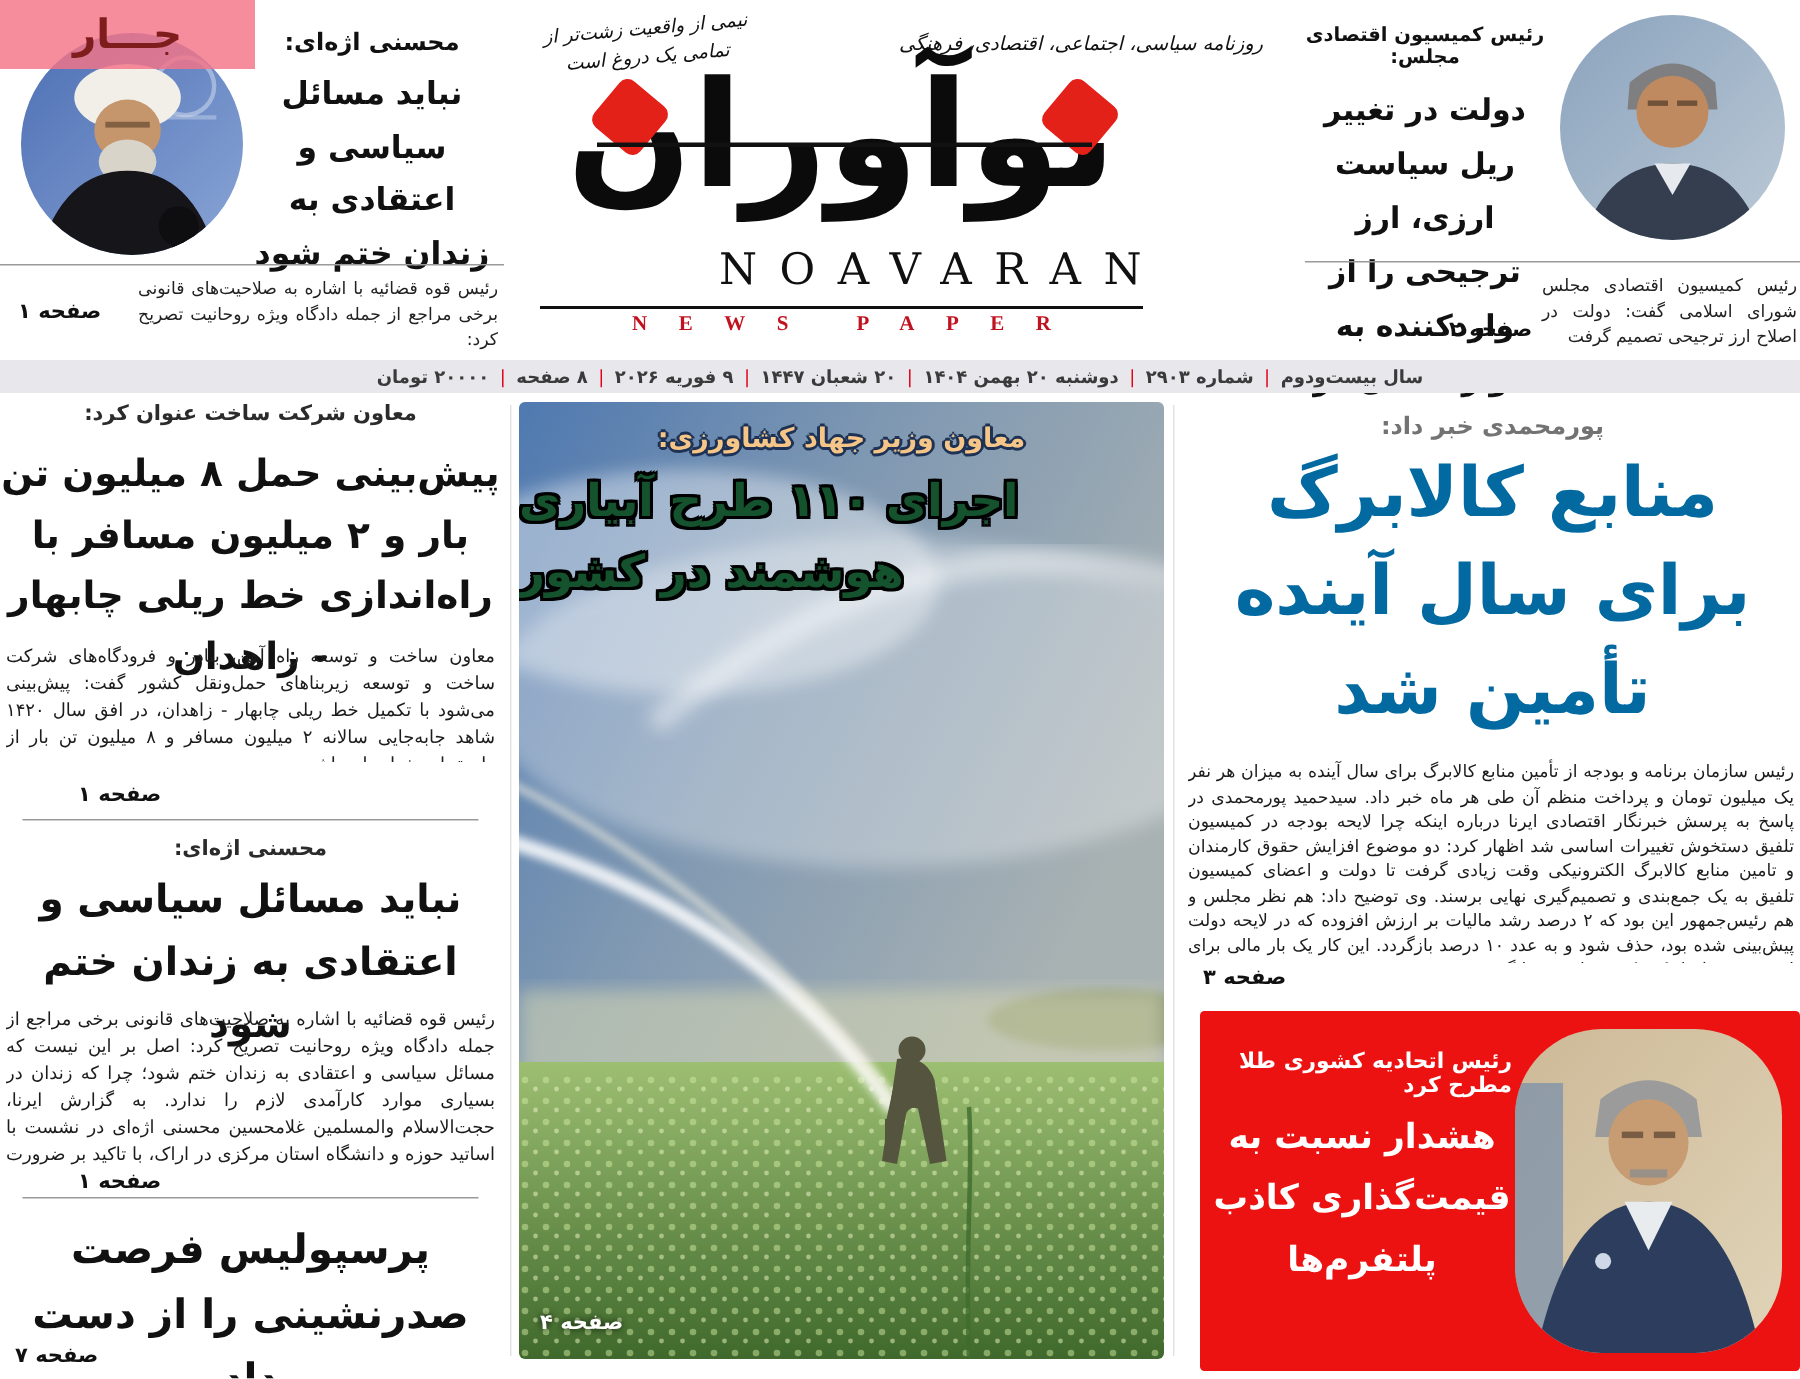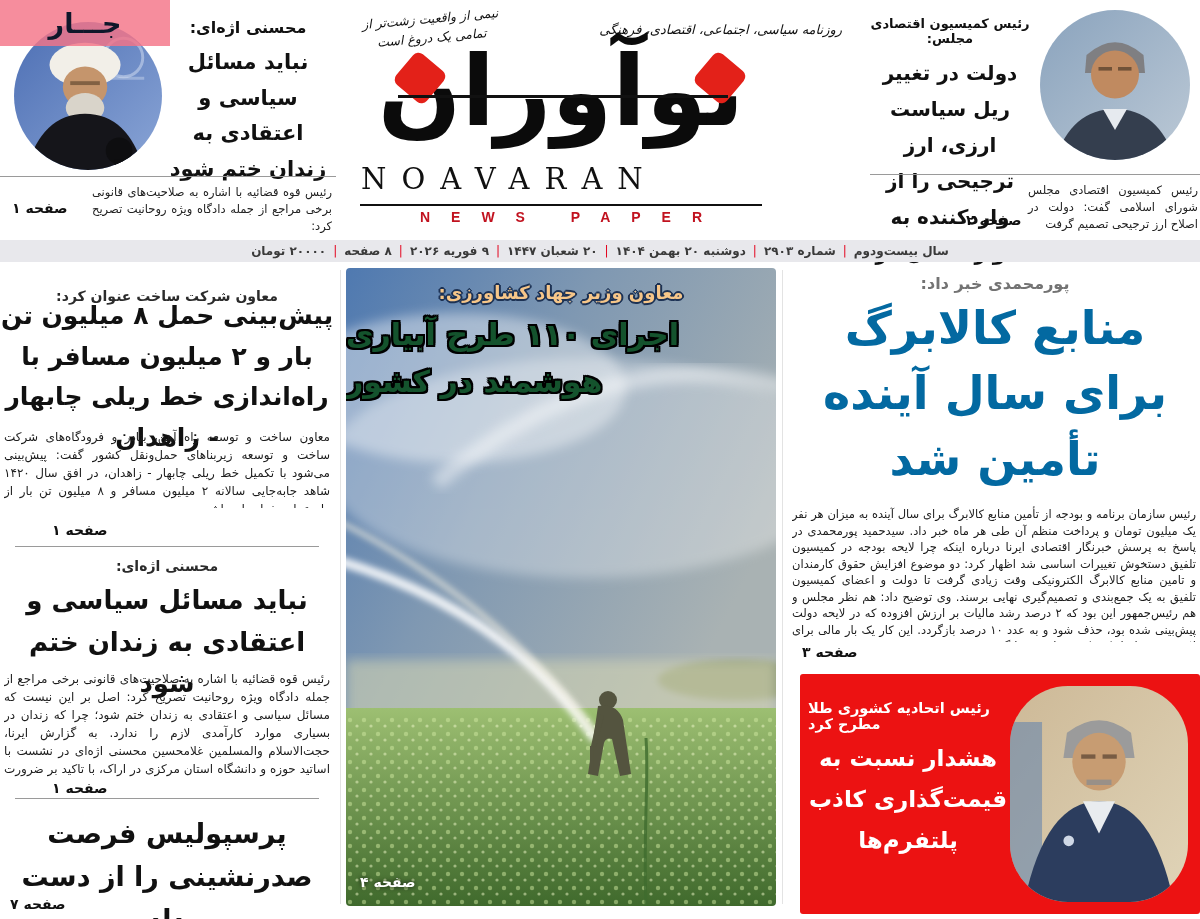--- a/index.html
+++ b/index.html
@@ -6,21 +6,21 @@
   html,body { background:#fff; }
   #page {
     position:relative; width:1200px; height:919px; background:#fff;
     font-family:"DejaVu Sans", sans-serif; direction:rtl; overflow:hidden; color:#111;
   }
   .abs { position:absolute; }
 
   
   .wm { left:0; top:0; width:170px; height:46px; background:rgba(244,116,136,.82);
         display:flex; align-items:center; justify-content:center;
-        font-size:27px; font-weight:bold; color:#0f172a; z-index:6; }
+        font-size:27px; font-weight:bold; color:#7f1d1d; z-index:6; }
 
   
   .hl { left:0; top:0; width:336px; height:236px; }
   .portrait { border-radius:50%; overflow:hidden; display:block; }
   .hl .photo { position:absolute; left:14px; top:22px; width:148px; height:148px; }
   .hl .txt { position:absolute; left:166px; top:18px; width:164px; text-align:center; }
   .kicker-sm { font-size:16px; font-weight:bold; margin-bottom:8px; }
   .hl .hline { font-size:21px; font-weight:bold; line-height:1.7; }
   .hrule { border:none; border-top:1px solid #9a9a9a; }
   .hl .rule { position:absolute; left:0; top:176px; width:336px; }
@@ -35,25 +35,25 @@
                   font-style:italic; text-align:center; line-height:1.5; transform:rotate(-5deg); }
   .mh .tag-sub { position:absolute; left:318px; top:22px; width:178px; font-size:13px;
                  font-style:italic; font-weight:normal; text-align:center; white-space:nowrap; }
   .mh .logo-fa { position:absolute; left:0; top:16px; width:430px; text-align:center;
                  font-size:98px; font-weight:bold; line-height:150px; color:#0b0b0b; letter-spacing:0; }
   .mh .dot { position:absolute; width:40px; height:40px; background:#e32119;
              border-radius:7px; transform:rotate(40deg); z-index:3; }
   .mh .dot1 { left:54px; top:58px; }
   .mh .dot2 { left:354px; top:58px; }
   .mh .stroke { position:absolute; left:52px; top:95px; width:330px; height:3px; background:#111; z-index:3; }
-  .mh .logo-en { position:absolute; left:0; top:162px; width:430px; text-align:left; direction:ltr;
+  .mh .logo-en { position:absolute; left:0; top:162px; width:430px; text-align:right; direction:ltr;
                  font-family:"DejaVu Serif", serif; font-size:29px; letter-spacing:15px; text-indent:15px; color:#101010; }
   .mh .rule { position:absolute; left:14px; top:204px; width:402px; height:2px; background:#101010; }
   .mh .logo-sub { position:absolute; left:0; top:209px; width:430px; text-align:center; direction:ltr;
-                  font-family:Liberation Sans, sans-serif; font-size:14px; font-weight:bold;
+                  font-family:Liberation Serif, serif; font-size:14px; font-weight:bold;
                   letter-spacing:21px; text-indent:21px; color:#c1121f; }
 
   
   .hr-b { left:862px; top:0; width:338px; height:236px; }
   .hr-b .photo { position:absolute; left:178px; top:10px; width:150px; height:150px; }
   .hr-b .txt { position:absolute; left:0; top:16px; width:176px; text-align:center; }
   .hr-b .kicker { font-size:13px; font-weight:bold; margin-bottom:9px; }
   .hr-b .hline { font-size:20px; font-weight:bold; line-height:1.8; }
   .hr-b .rule { position:absolute; left:8px; top:174px; width:330px; }
   .hr-b .caption { position:absolute; left:166px; top:182px; width:170px;
@@ -67,21 +67,21 @@
   .dl .seg + .seg::before { content:"|"; color:#e3001b; margin:0 7px; font-weight:normal; }
 
   .vsep { top:270px; height:634px; width:1px; background:#e3e3e3; }
 
   
   .lc { left:0; top:268px; width:334px; height:651px; }
   .lc .kick { position:absolute; width:100%; text-align:center; font-size:14px; font-weight:bold; color:#2b2b2b; }
   .lc .head { position:absolute; width:100%; text-align:center; font-weight:bold; }
   .lc .body { position:absolute; right:4px; width:326px; font-size:12px; line-height:18px;
               text-align:justify; color:#1c1c1c; overflow:hidden; }
-  .lc .k1 { top:20px; } .lc .h1 { top:28px; font-size:25px; line-height:1.62; }
+  .lc .k1 { top:0; } .lc .h1 { top:28px; font-size:25px; line-height:1.62; }
   .lc .b1 { top:160px; height:80px; }
   .lc .p1 { position:absolute; left:52px; top:254px; }
   .lc .r1 { position:absolute; left:15px; top:278px; width:304px; }
   .lc .k2 { top:290px; } .lc .h2 { top:312px; font-size:26px; line-height:1.6; }
   .lc .b2 { top:402px; height:108px; }
   .lc .p2 { position:absolute; left:52px; top:512px; }
   .lc .r2 { position:absolute; left:15px; top:530px; width:304px; }
   .lc .h3 { top:544px; font-size:27px; line-height:1.6; }
   .lc .p3 { position:absolute; left:10px; top:628px; }
 
@@ -105,21 +105,21 @@
   .rc .head { position:absolute; top:28px; width:100%; text-align:center;
               font-size:46px; font-weight:bold; line-height:1.42; color:#0369a1; }
   .rc .body { position:absolute; top:238px; right:4px; width:404px; font-size:11.5px; line-height:16.5px;
               text-align:justify; color:#1c1c1c; height:136px; overflow:hidden; }
   .rc .page { position:absolute; left:12px; top:376px; }
 
   .redbox { position:absolute; left:10px; top:406px; width:400px; height:240px;
             background:#ec1212; border-radius:3px; }
   .redbox .photo { position:absolute; left:210px; top:12px; width:178px; height:216px;
                    border-radius:58px; overflow:hidden; }
-  .redbox .kick { position:absolute; left:8px; top:26px; width:200px; text-align:left;
+  .redbox .kick { position:absolute; left:8px; top:26px; width:200px; text-align:right;
                   color:#fff; font-size:14.5px; font-weight:bold; }
   .redbox .head { position:absolute; left:8px; top:64px; width:200px; text-align:center;
                   color:#fff; font-size:23px; font-weight:bold; line-height:1.78; }
   .redbox .page { position:absolute; left:20px; bottom:14px; color:#fff; font-size:13px; font-weight:bold; }
 
   .portrait svg { width:100%; height:100%; display:block; }
 </style>
 </head>
 <body>
 

